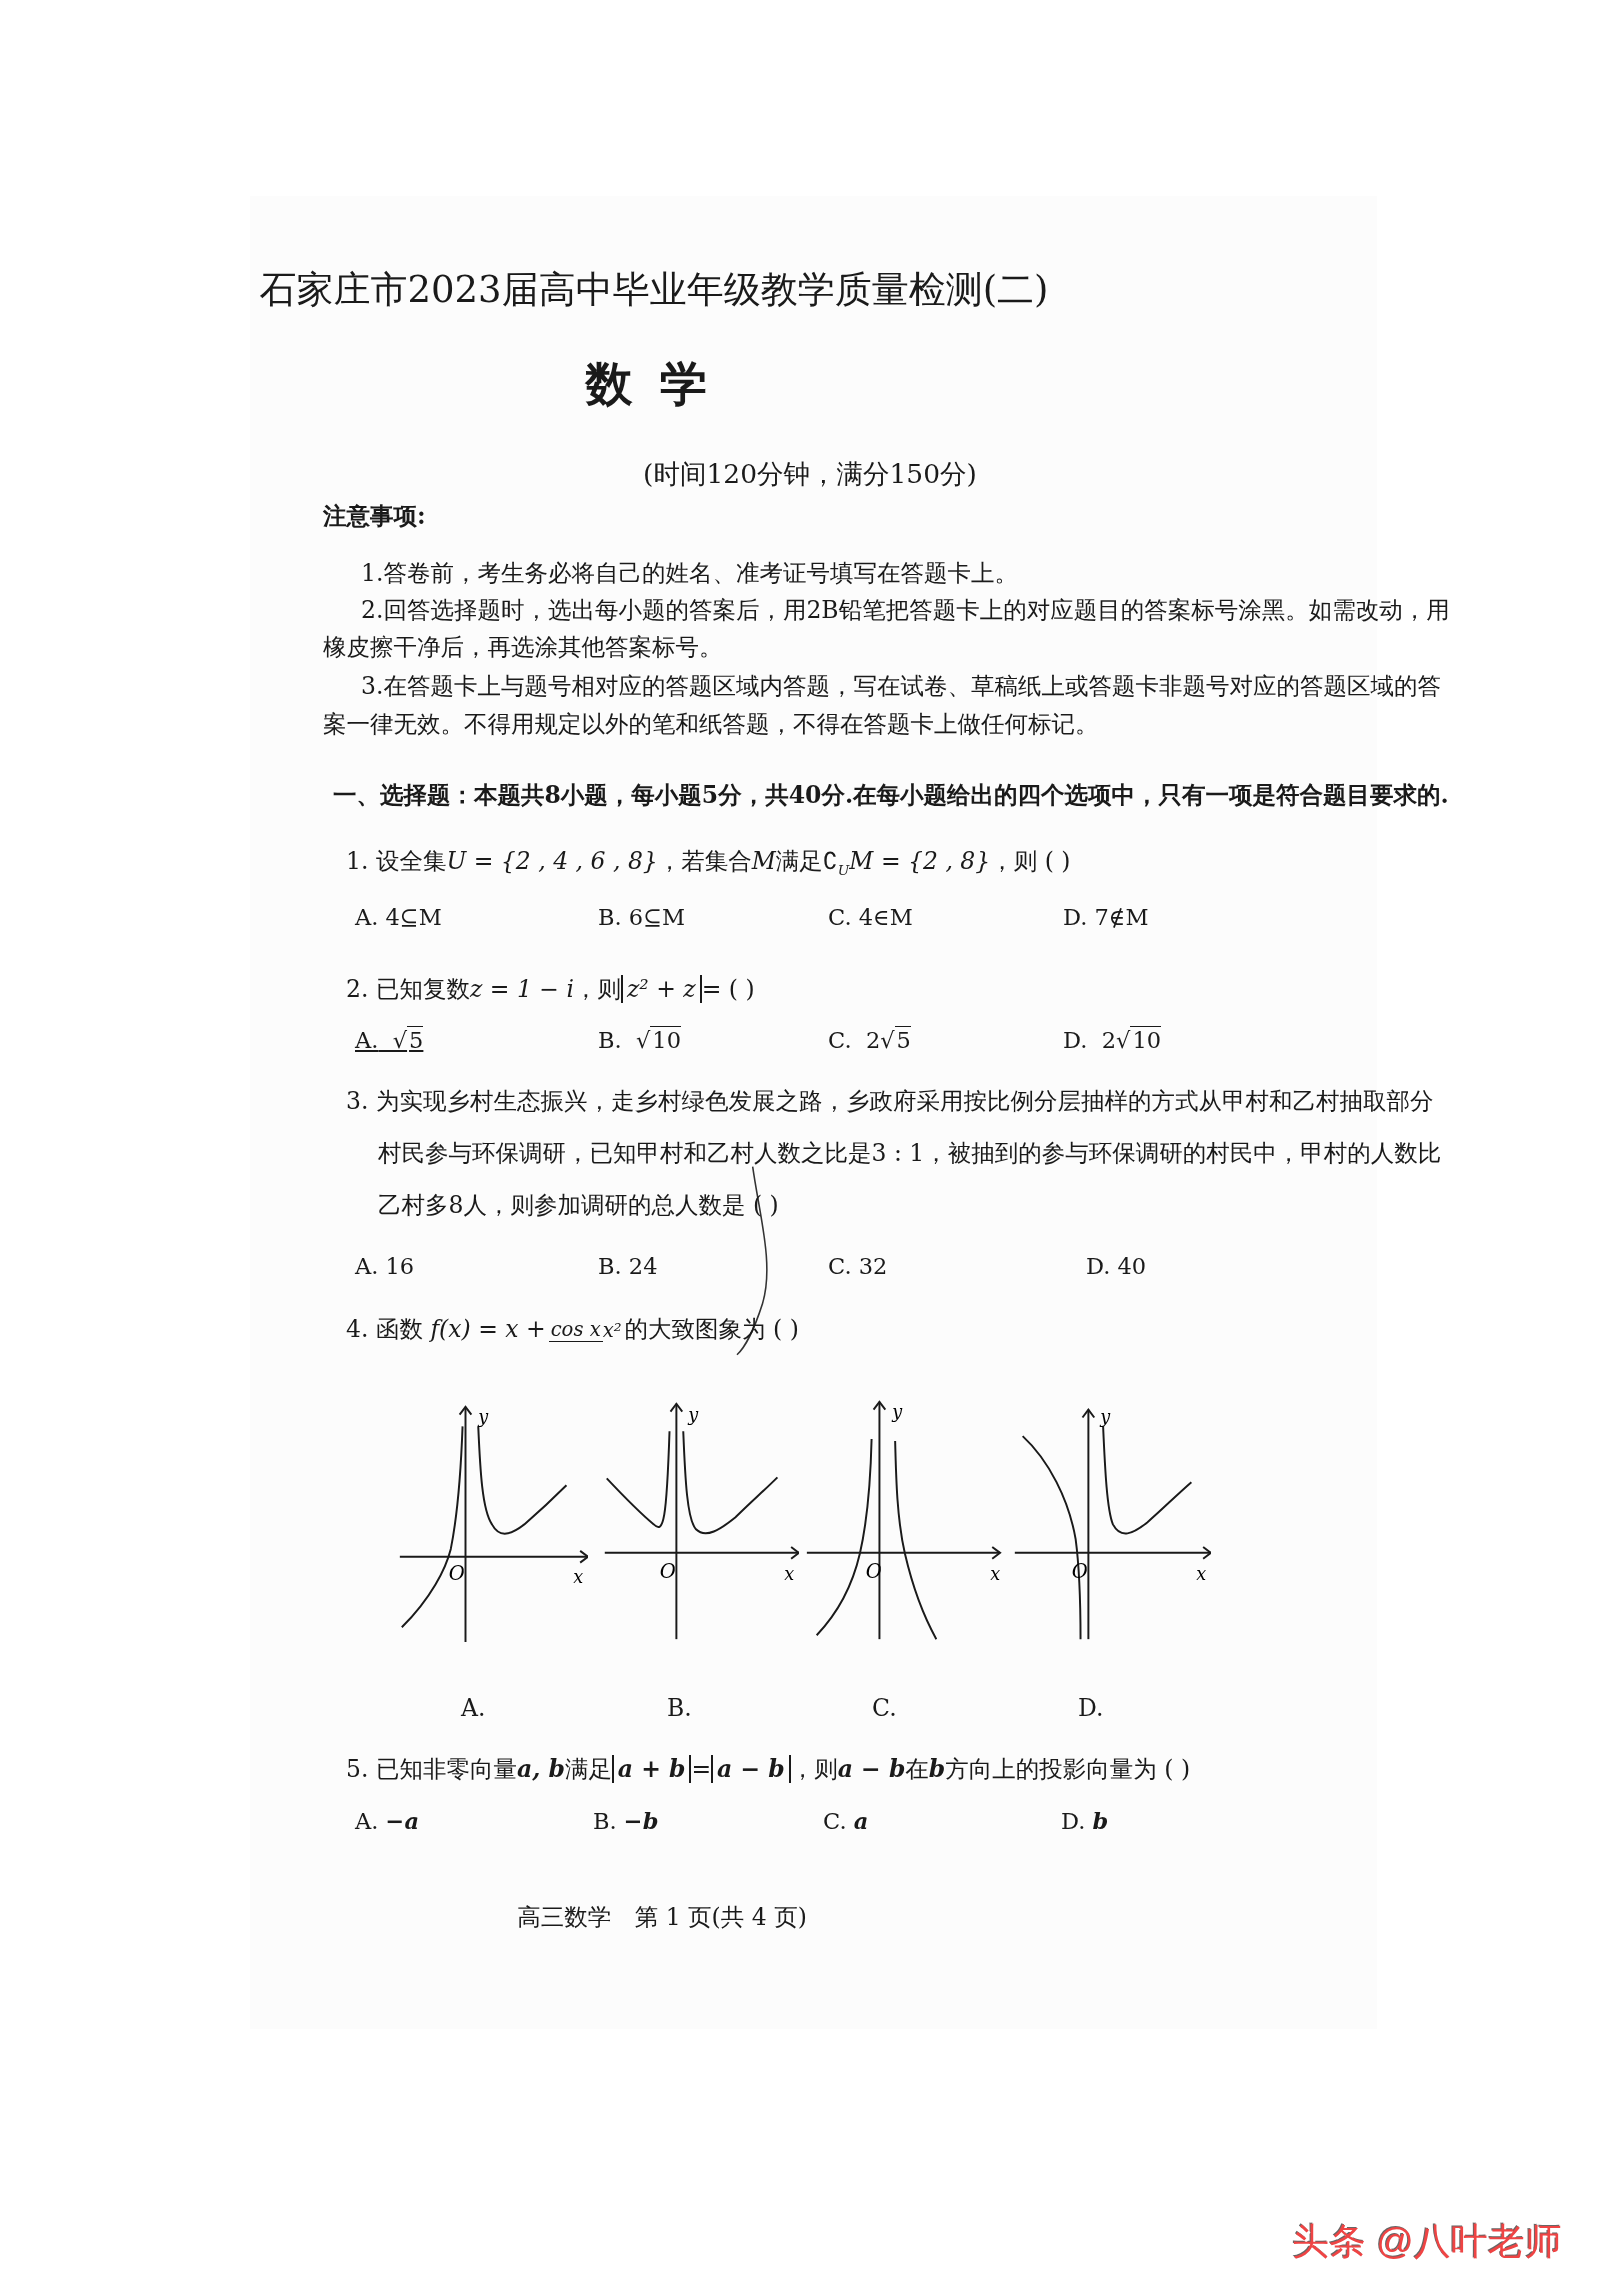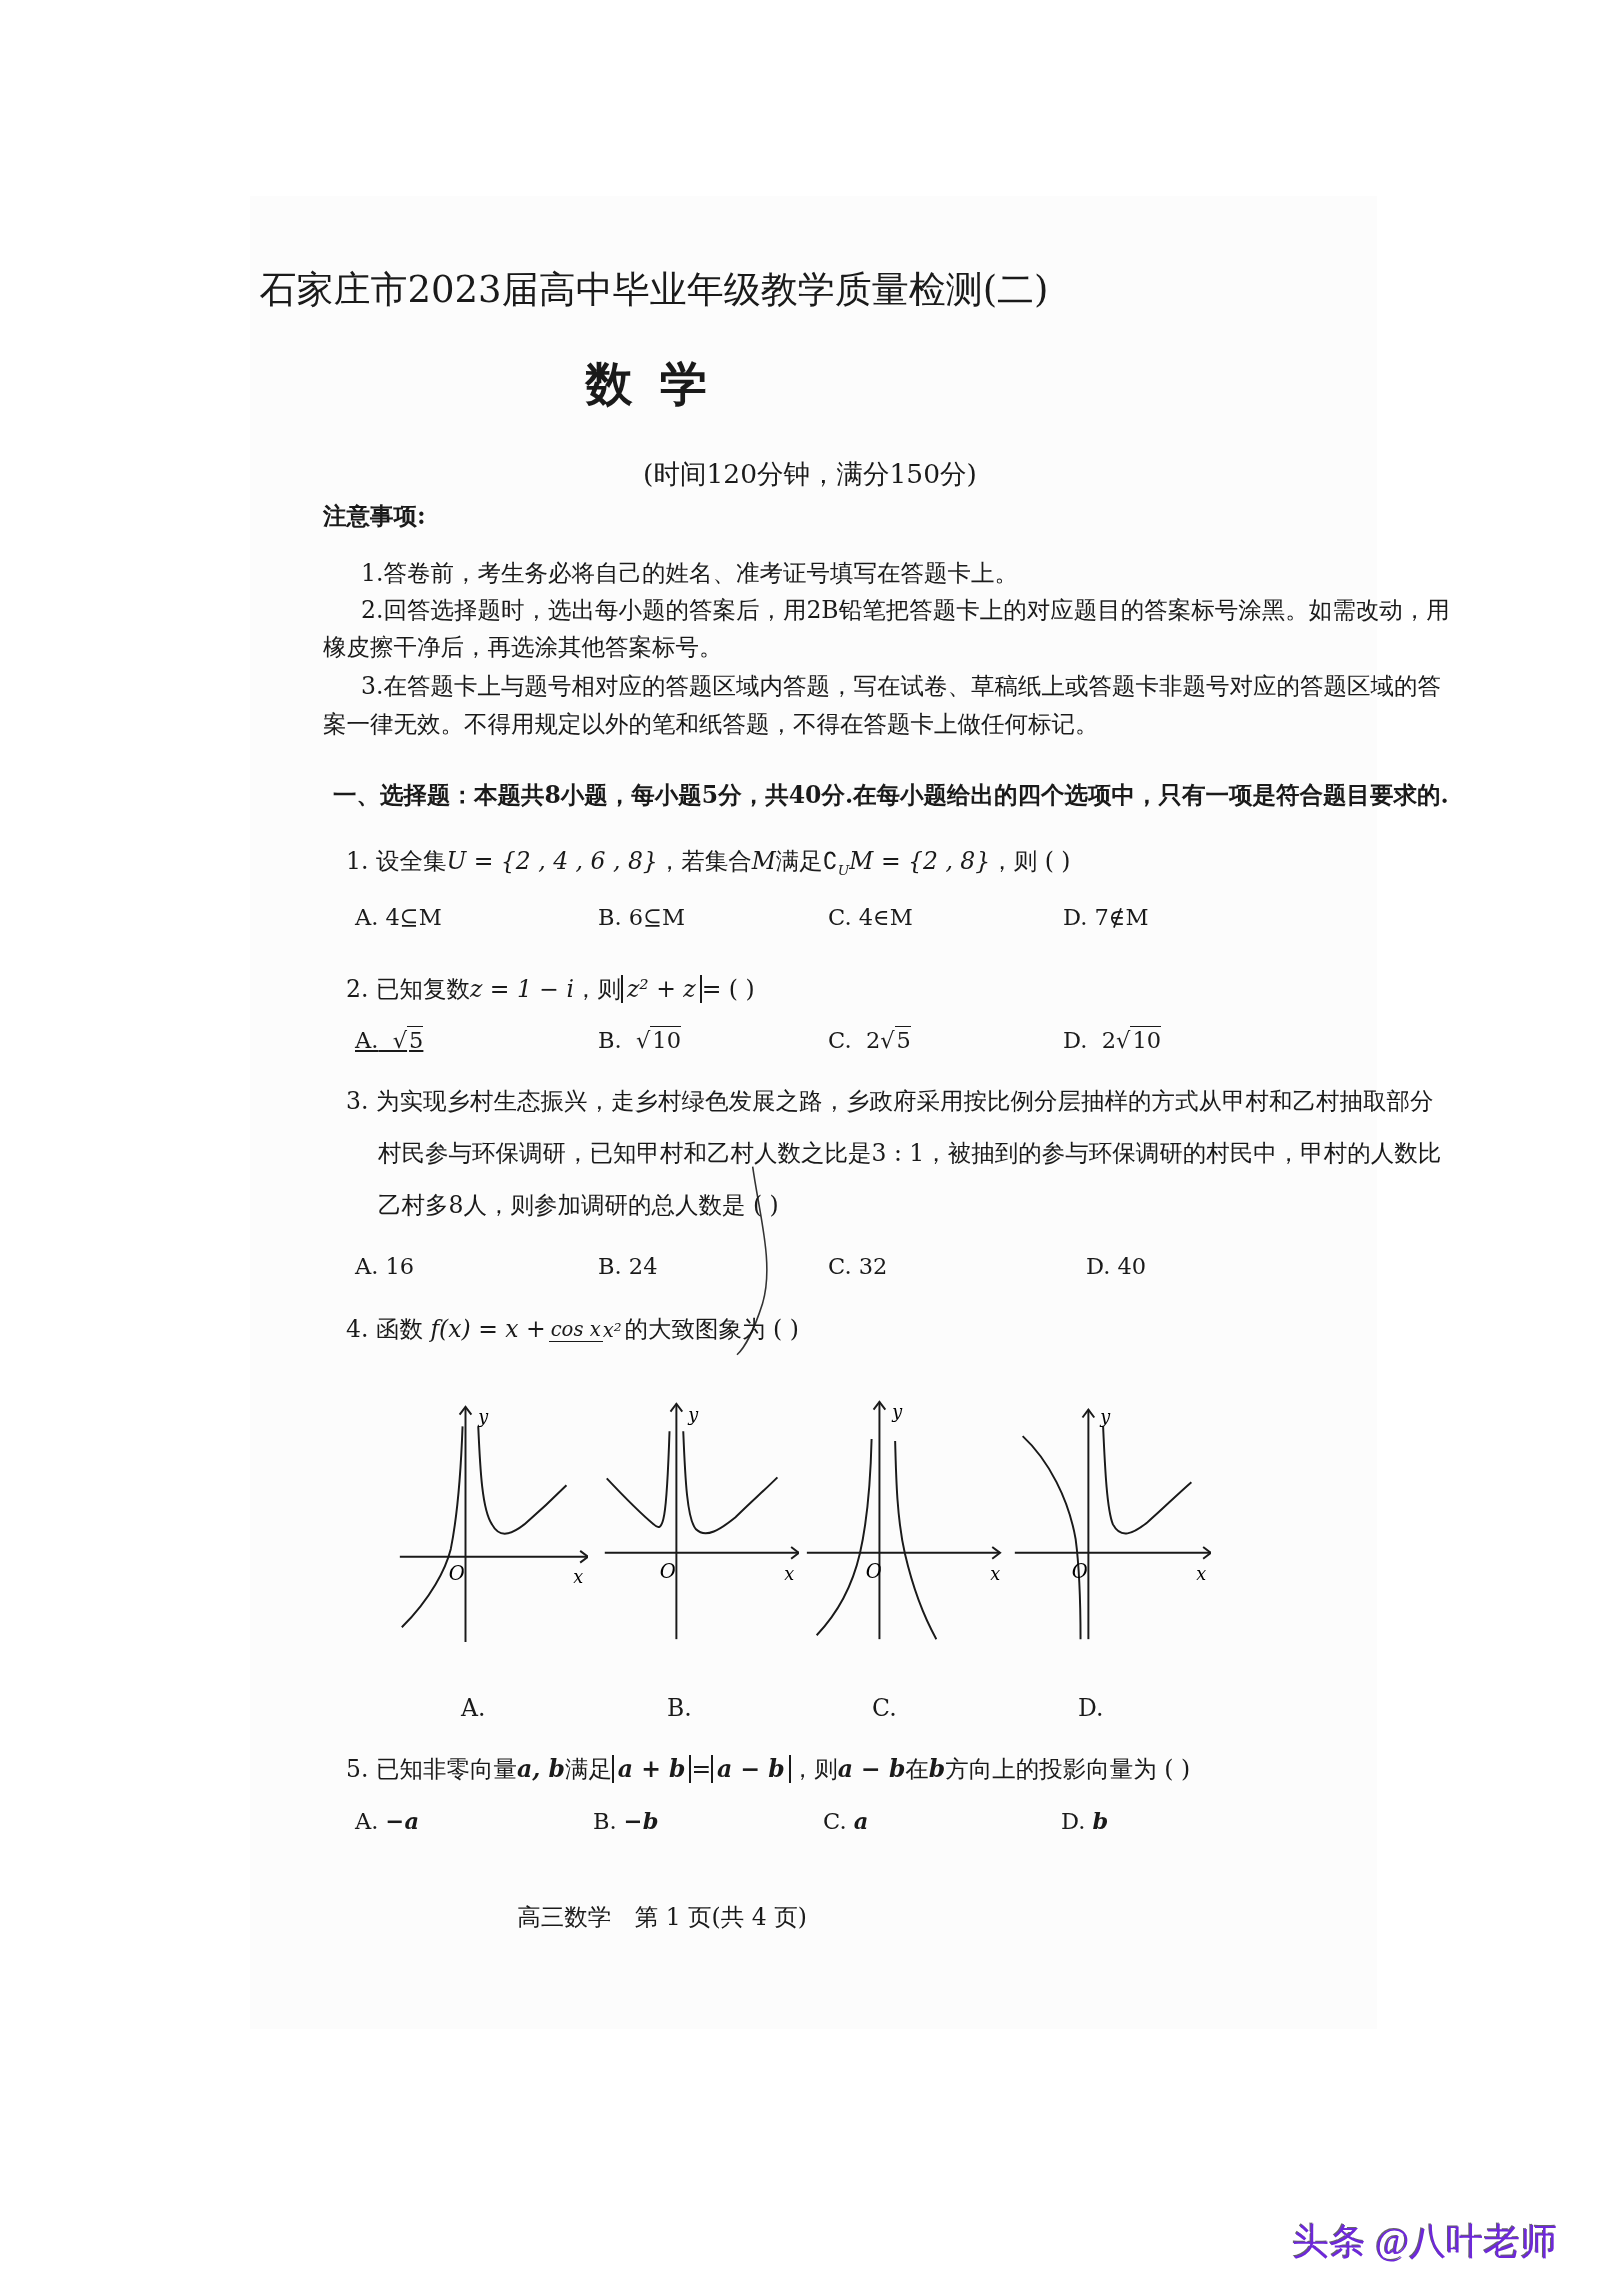--- a/index.html
+++ b/index.html
@@ -17,21 +17,21 @@
   .duration { left: 0; width: 1620px; top: 456px; text-align: center; font-size: 26.5px; }
   .notice-h { left: 323px; top: 500px; font-size: 23.5px; font-weight: bold; }
   .notice { font-size: 23.5px; line-height: 39px; }
   .section { left: 321px; top: 779px; font-size: 23.5px; font-weight: bold; margin-left: 12px; }
   .q { font-size: 23.5px; margin-left: 23px; }
   .opt { font-size: 22.5px; }
   .math { font-style: italic; }
   .bold-i { font-style: italic; font-weight: bold; }
   .graph-label { font-size: 23.5px; }
   .footer { left: 0; width: 1324px; top: 1901px; text-align: center; font-size: 23.5px; }
-  .watermark { left: 1292px; top: 2217px; font-family: Liberation Serif, serif; font-size: 37px; color: #6d28d9; text-shadow: 2px 2px 0 #fff, -1px -1px 0 #666; }
+  .watermark { left: 1292px; top: 2217px; font-family: Liberation Sans, sans-serif; font-size: 37px; color: #ef4444; text-shadow: 2px 2px 0 #fff, -1px -1px 0 #666; }
   .frac { display: inline-flex; flex-direction: row; align-items: center; vertical-align: middle; font-size: 19.6px; line-height: 21.6px; margin: 0 2.9px; }
   .frac .num { border-bottom: 1.5px solid #1a1a1a; padding: 0 2px; }
   .abs-bar { border-left: 2px solid #1a1a1a; border-right: 2px solid #1a1a1a; padding: 0 3.9px; }
   .sqrt { border-top: 1.5px solid #1a1a1a; padding-left: 2px; }
   .pencil-line { position: absolute; left: 0; top: 0; }
 </style>
 </head>
 <body>
 
 <div class="page"></div>

